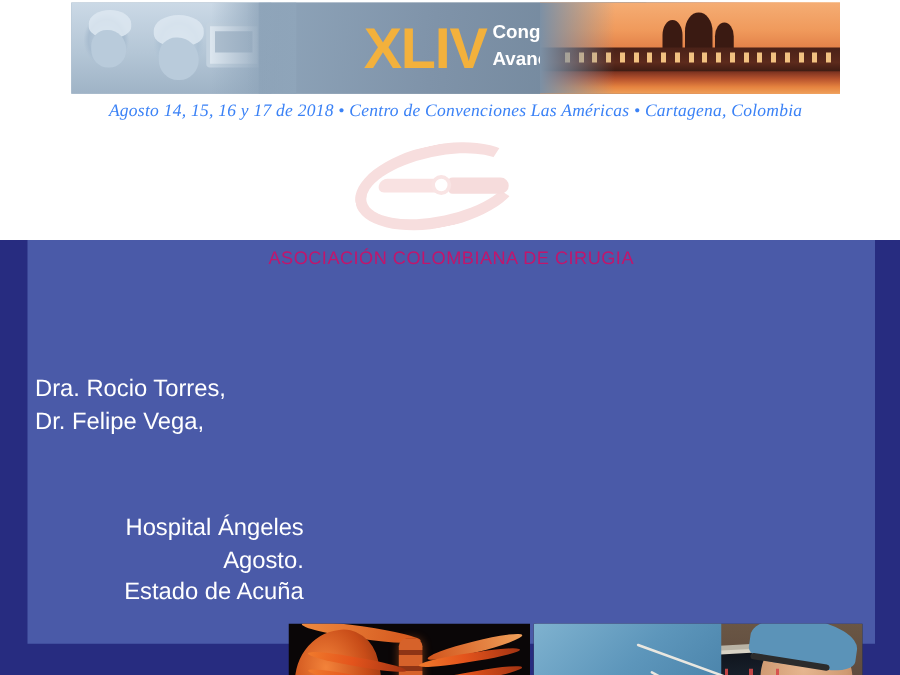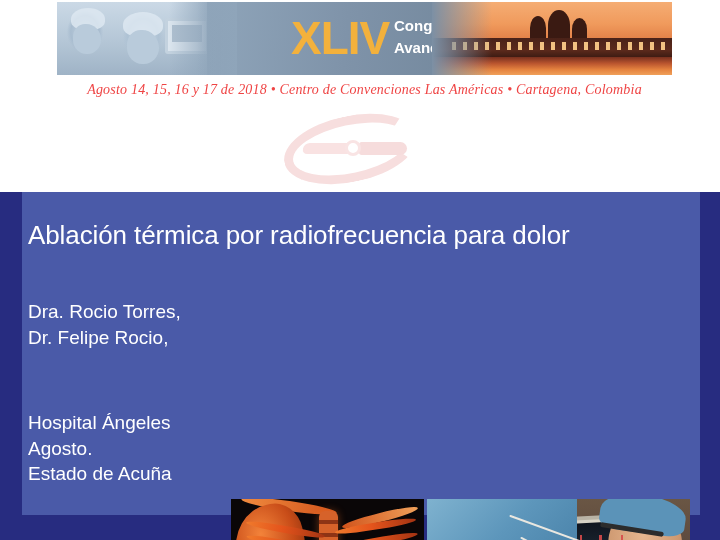--- a/index.html
+++ b/index.html
@@ -105,21 +105,21 @@
   }
   .ban-photo-right .fadeL {
     position:absolute; left:0; top:0; width:60px; height:73px;
     background:linear-gradient(90deg,#7c90a5 0%, rgba(124,144,165,0) 100%);
   }
 
   
   #date-line {
     position:absolute; left:57px; top:82px; width:615px;
     text-align:center;
-    color:#ef4444;
+    color:#3b82f6;
     font-family:"Liberation Serif", serif;
     font-style:italic;
     font-size:14px;
     letter-spacing:.2px;
     white-space:nowrap;
   }
 
   
   #watermark {
     position:absolute; left:283px; top:116px; width:135px; height:66px;
@@ -171,21 +171,21 @@
     line-height:31px;
     letter-spacing:-.1px;
   }
 
   #authors {
     position:absolute; left:6px; top:107px; width:210px;
     color:#ffffff; font-size:19px; line-height:25.5px;
   }
   #affiliation {
     position:absolute; left:6px; top:218px; width:215px;
-    color:#ffffff; font-size:19px; line-height:25.5px;
+    color:#ffffff; font-size:19px; line-height:25.5px;text-align:right;
   }
 
   
   #img-ct {
     position:absolute; left:231px; top:307px; width:193px; height:185px;
     background:#0a0607;
     overflow:hidden;
   }
   #img-ct .spine {
     position:absolute; left:88px; top:12px; width:19px; height:172px;
@@ -317,28 +317,28 @@
     <div class="handle"></div>
     <div class="pivot"></div>
   </div>
 
 </div>
 
 <div id="slide-body">
 
   <div id="slide-panel">
 
+    <div id="assoc-name">ASOCIACIÓN COLOMBIANA DE CIRUGIA</div>
 
     <div id="slide-title">
-      <div>Ablación térmica por radiofrecuencia para dolor</div>
     </div>
 
     <div id="authors">
       <div>Dra. Rocio Torres,</div>
-      <div>Dr. Felipe Rocio,</div>
+      <div>Dr. Felipe Vega,</div>
     </div>
 
     <div id="affiliation">
       <div>Hospital Ángeles</div>
       <div>Agosto.</div>
       <div>Estado de Acuña</div>
     </div>
 
   </div>
 

